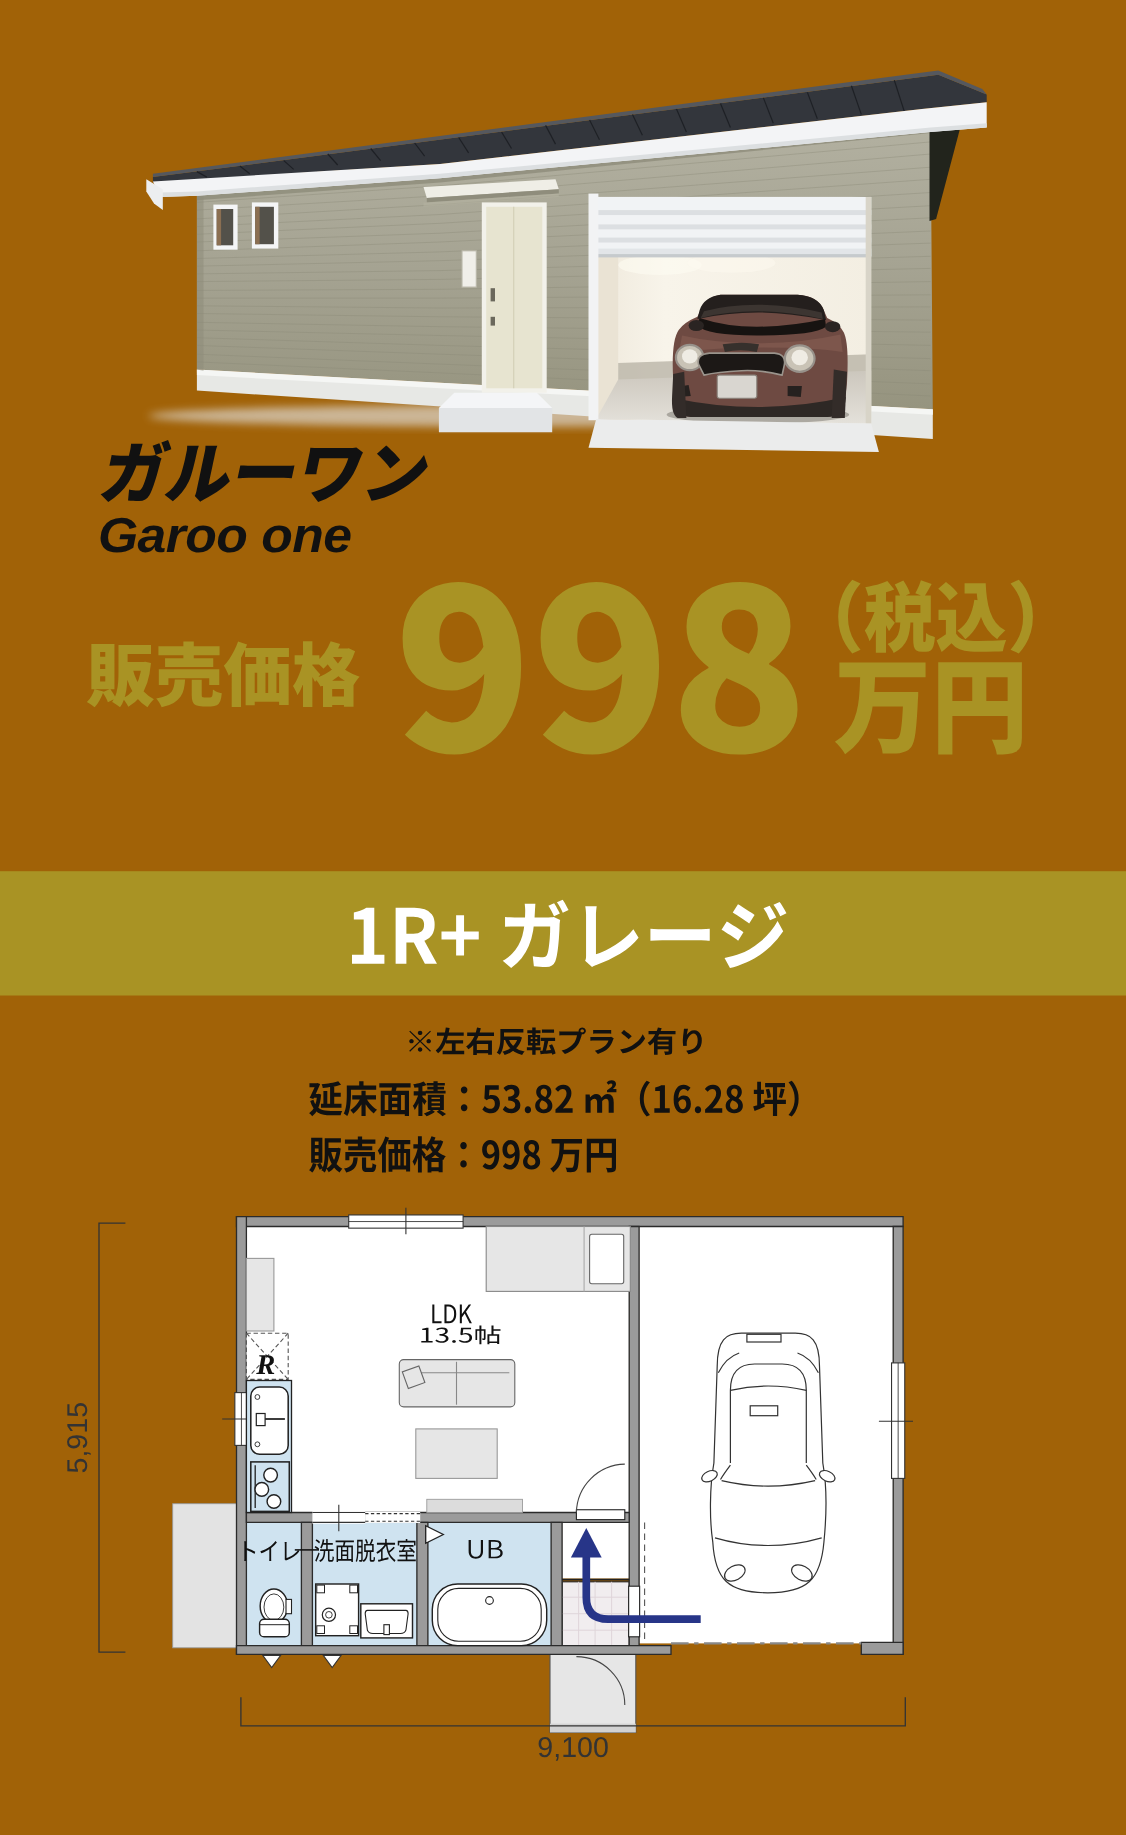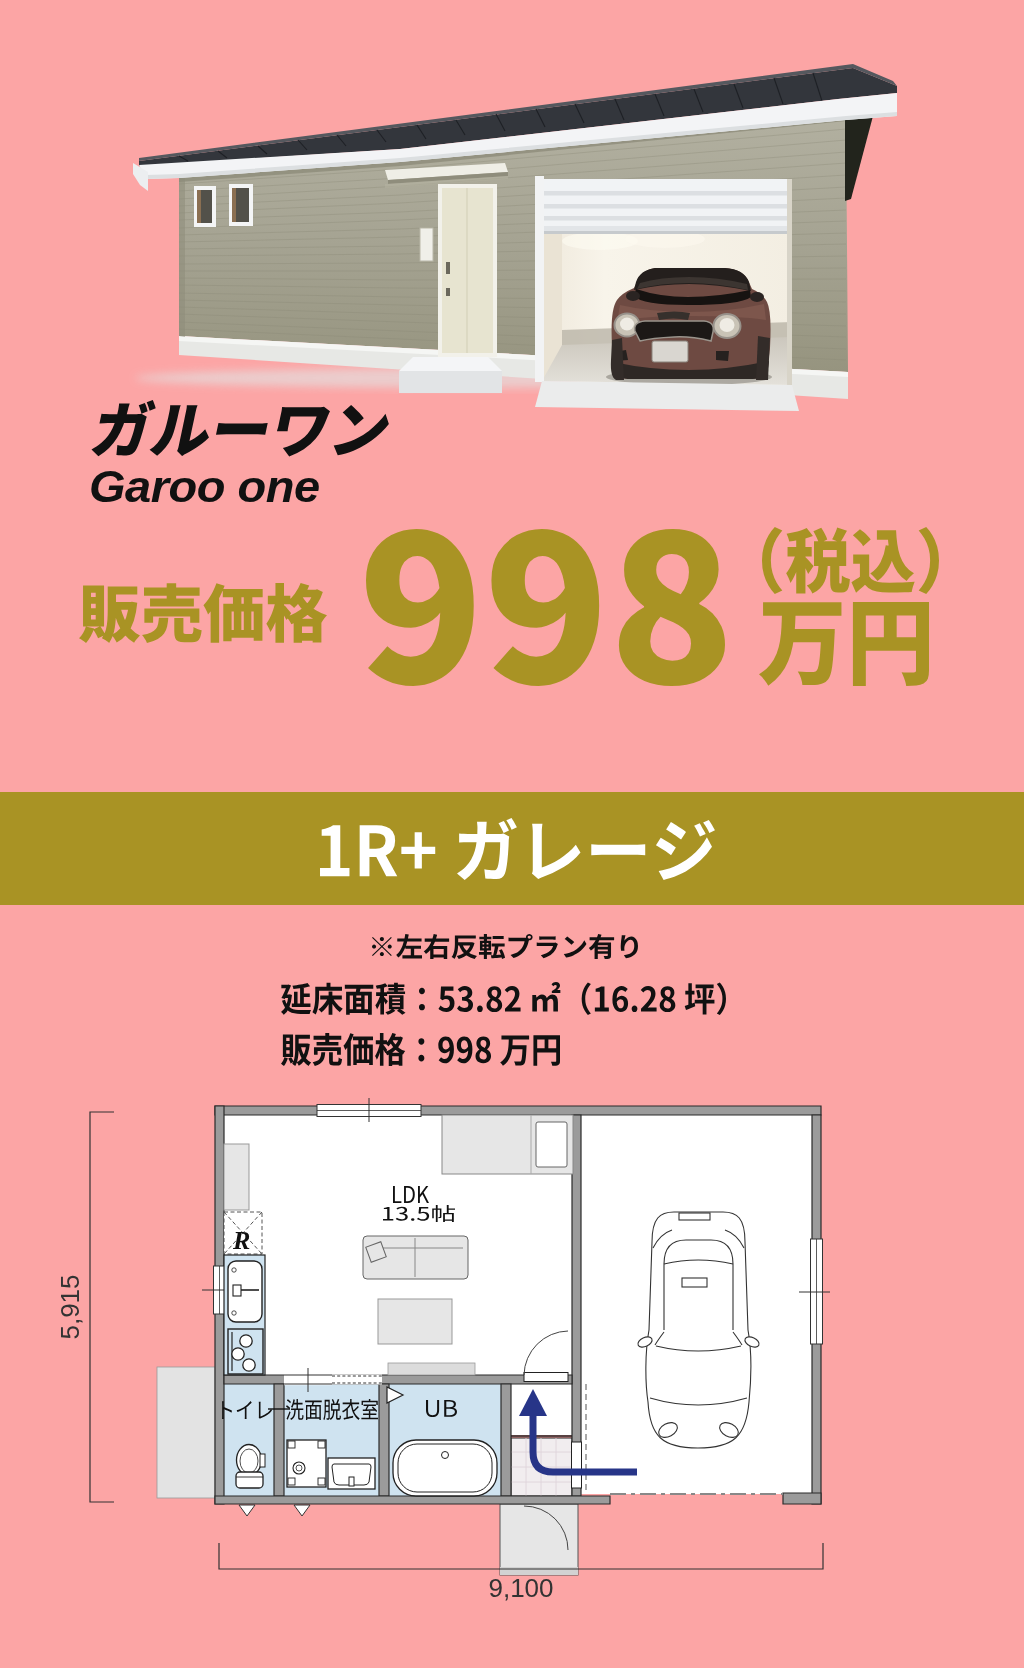--- a/index.html
+++ b/index.html
@@ -1,15 +1,15 @@
 <!DOCTYPE html>
 <html><head><meta charset="utf-8">
 <style>
 html,body{margin:0;padding:0;background:#fff;}
-#page{position:relative;width:1024px;height:1668px;overflow:hidden;background:#fca5a5;
+#page{position:relative;width:1024px;height:1668px;overflow:hidden;background:#a16207;
  font-family:"Liberation Sans", sans-serif;}
 .abs{position:absolute;}
 </style></head><body>
 <div id="page">
 
 <svg class="abs" style="left:0;top:0" width="1024" height="470" viewBox="0 0 1024 470">
 <defs>
 <linearGradient id="sid" x1="0" y1="0" x2="0" y2="1">
  <stop offset="0" stop-color="#b2b0a0"></stop>
           <stop offset="0.5" stop-color="#a5a392"></stop>

